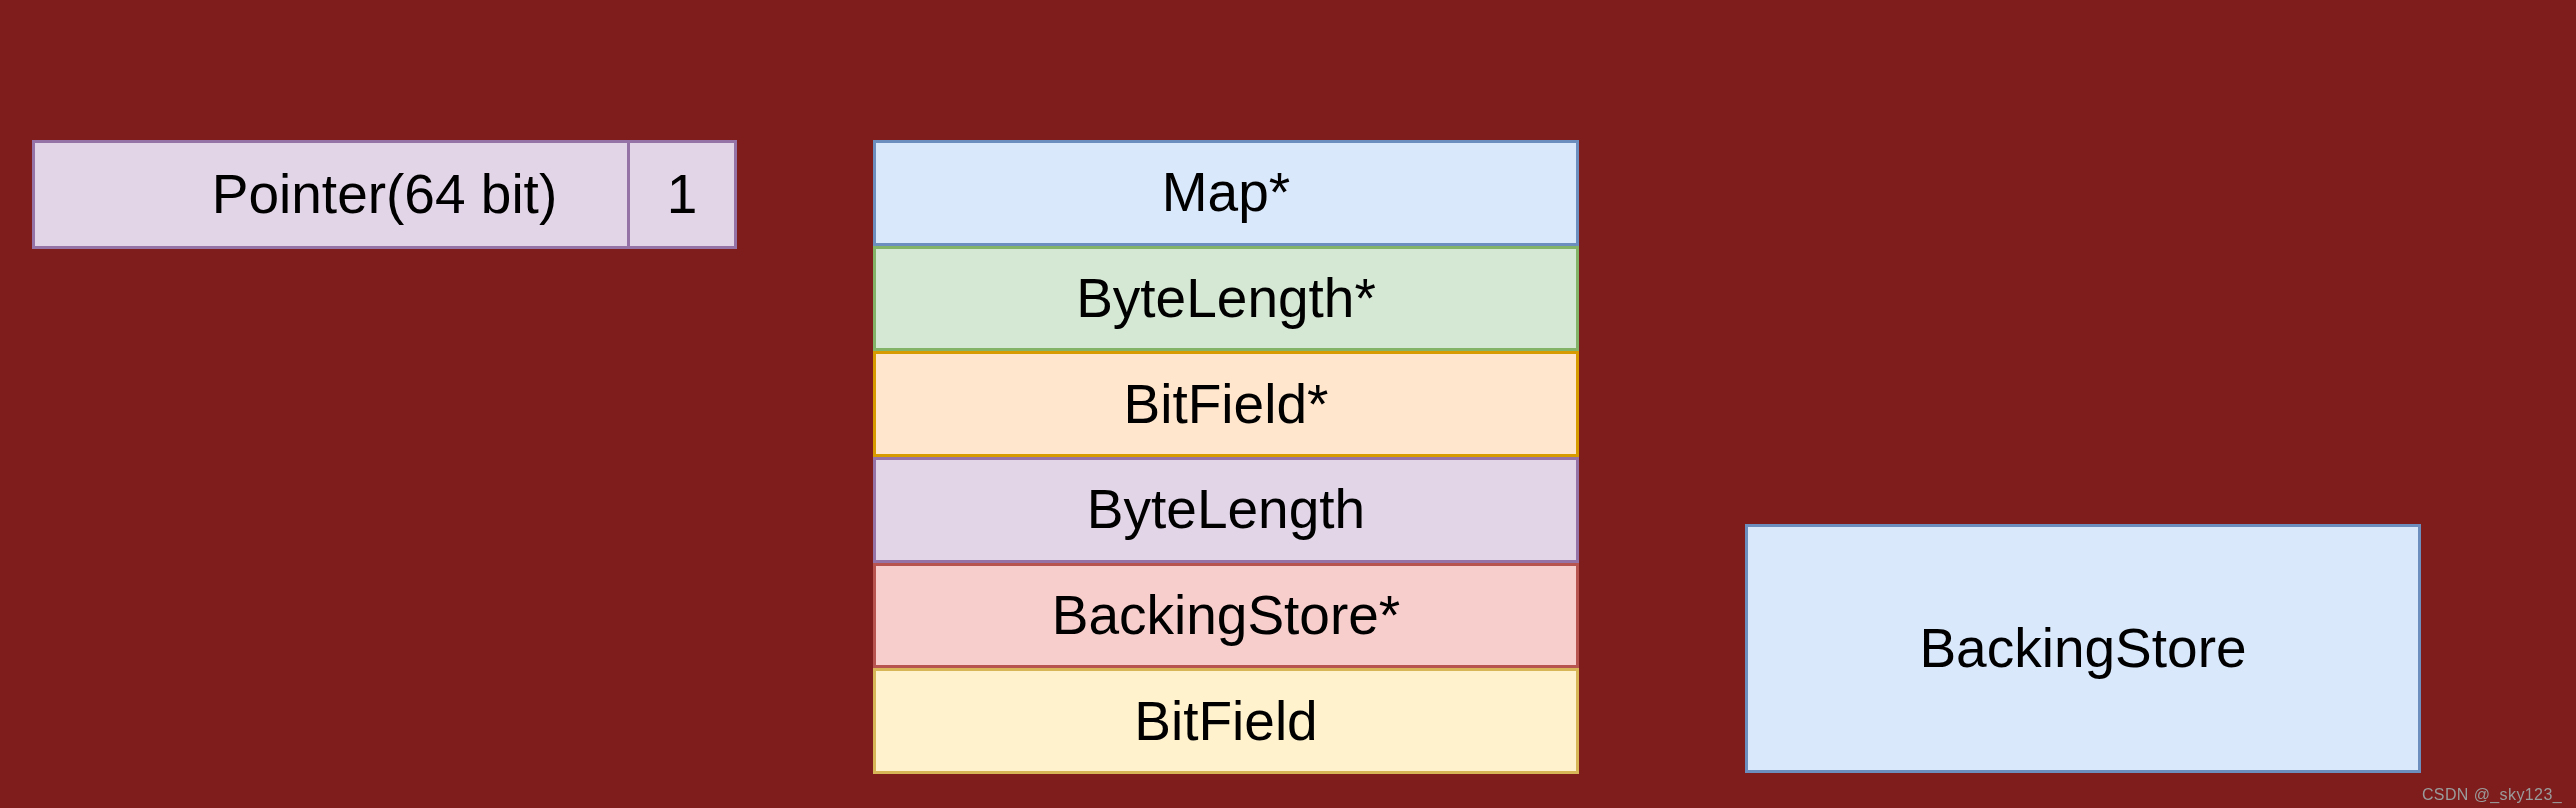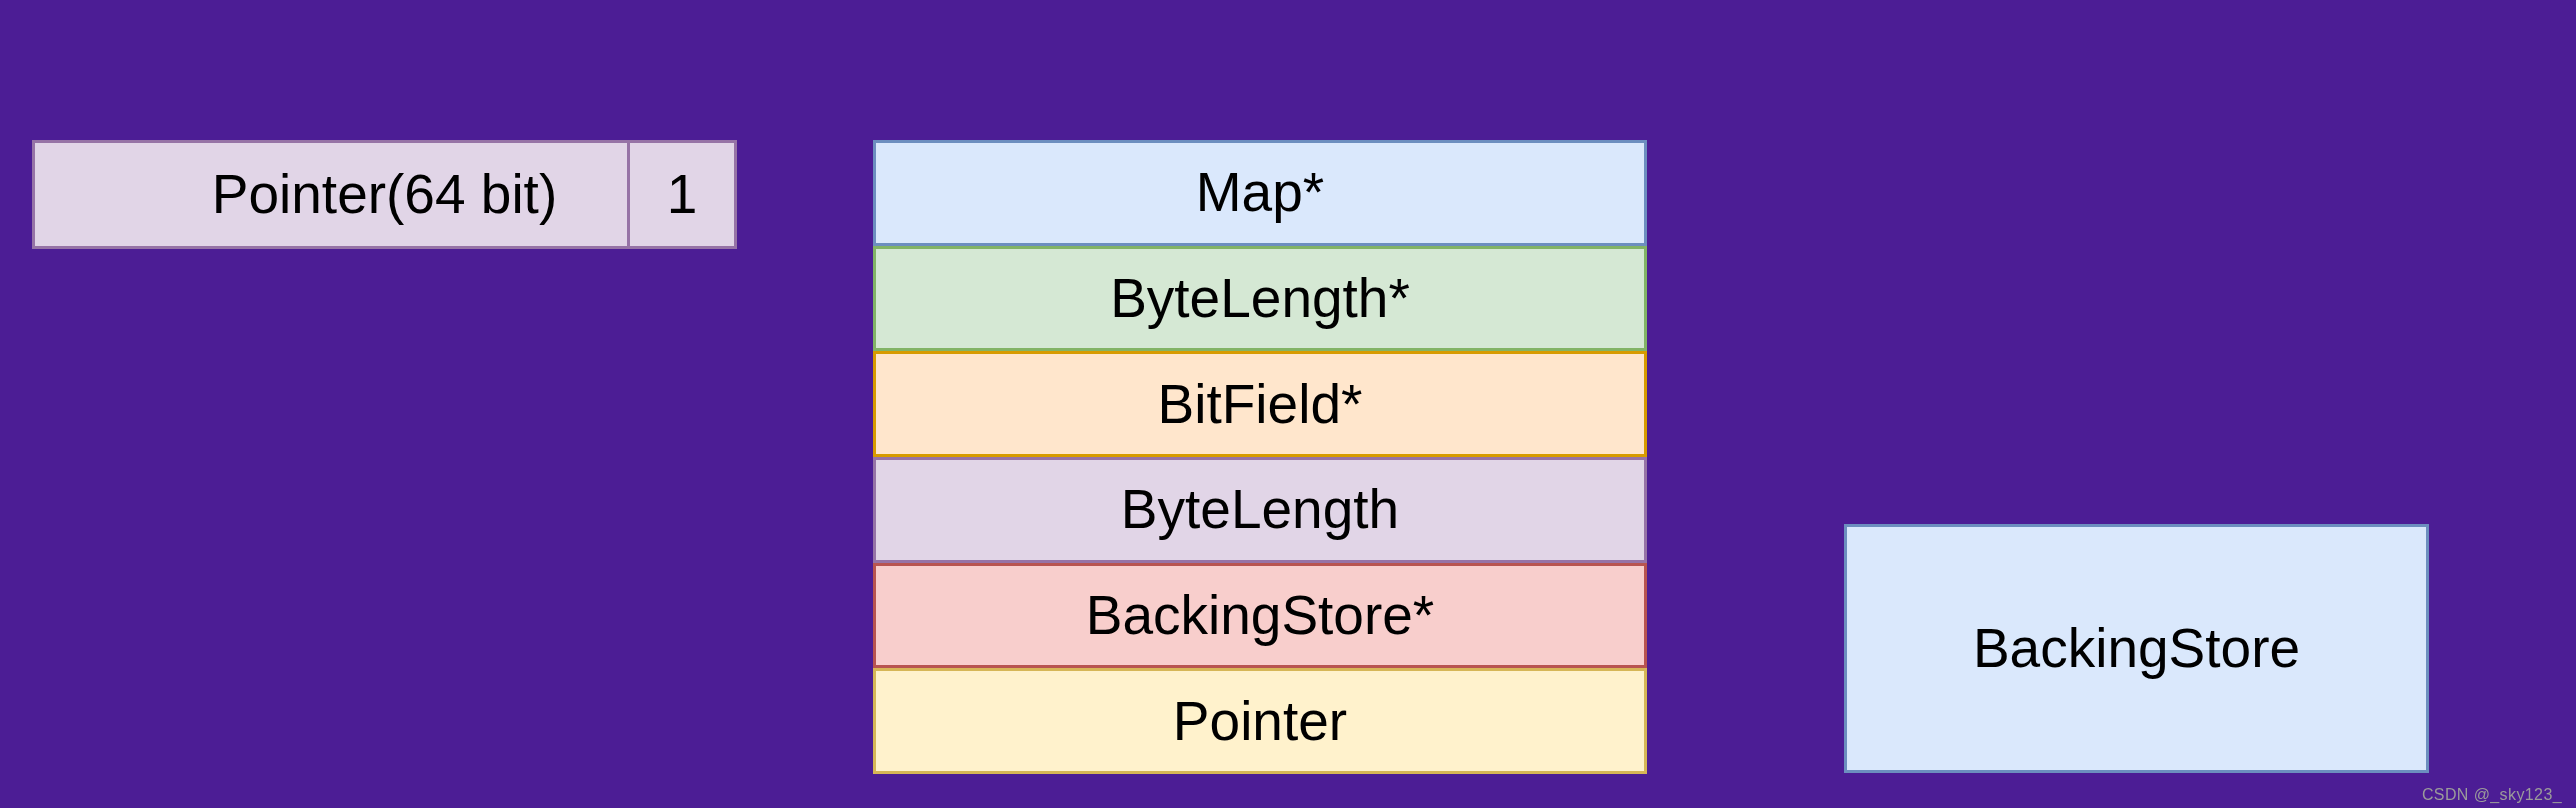--- a/index.html
+++ b/index.html
@@ -4,21 +4,21 @@
 <style>
   html, body {
     margin: 0;
     padding: 0;
     background: #000;
   }
   .stage {
     position: relative;
     width: 2576px;
     height: 809px;
-    background: #4c1d95;
+    background: #7f1d1d;
     overflow: hidden;
     font-family: "Liberation Sans", "DejaVu Sans", sans-serif;
     color: #000000;
   }
   .box {
     position: absolute;
     box-sizing: border-box;
     display: flex;
     align-items: center;
     justify-content: center;
@@ -55,39 +55,39 @@
     border-left: 3.5px solid var(--stroke, #9673A6);
     display: flex;
     align-items: center;
     justify-content: center;
   }
   
   .object-stack {
     position: absolute;
     left: 873px;
     top: 140px;
-    width: 774px;
+    width: 706px;
     height: 634px;
     display: flex;
     flex-direction: column;
   }
   .stack-row {
     flex: 1 1 0;
     box-sizing: border-box;
     border: 3.5px solid var(--stroke);
     background: var(--fill);
     display: flex;
     align-items: center;
     justify-content: center;
   }
   
   .backing-store-box {
-    left: 1844px;
+    left: 1745px;
     top: 524px;
-    width: 585px;
+    width: 676px;
     height: 249px;
     align-items: center;
   }
   
   .watermark {
     position: absolute;
     right: 14px;
     bottom: 6.1px;
     font-size: 16px;
     line-height: 1;
@@ -118,21 +118,21 @@
     <div class="stack-row" style="--fill: #FFE6CC; --stroke: #D79B00;">
       <span class="box-label">BitField*</span>
     </div>
     <div class="stack-row" style="--fill: #E1D5E7; --stroke: #9673A6;">
       <span class="box-label">ByteLength</span>
     </div>
     <div class="stack-row" style="--fill: #F8CECC; --stroke: #B85450;">
       <span class="box-label">BackingStore*</span>
     </div>
     <div class="stack-row" style="--fill: #FFF2CC; --stroke: #D6B656;">
-      <span class="box-label">Pointer</span>
+      <span class="box-label">BitField</span>
     </div>
   </div>
 
   <div class="box backing-store-box" style="--fill: #DAE8FC; --stroke: #6C8EBF;">
     <span class="box-label">BackingStore</span>
   </div>
 
   <div class="watermark" style="color: rgb(155, 155, 155);">CSDN @_sky123_</div>
 
 </div>

